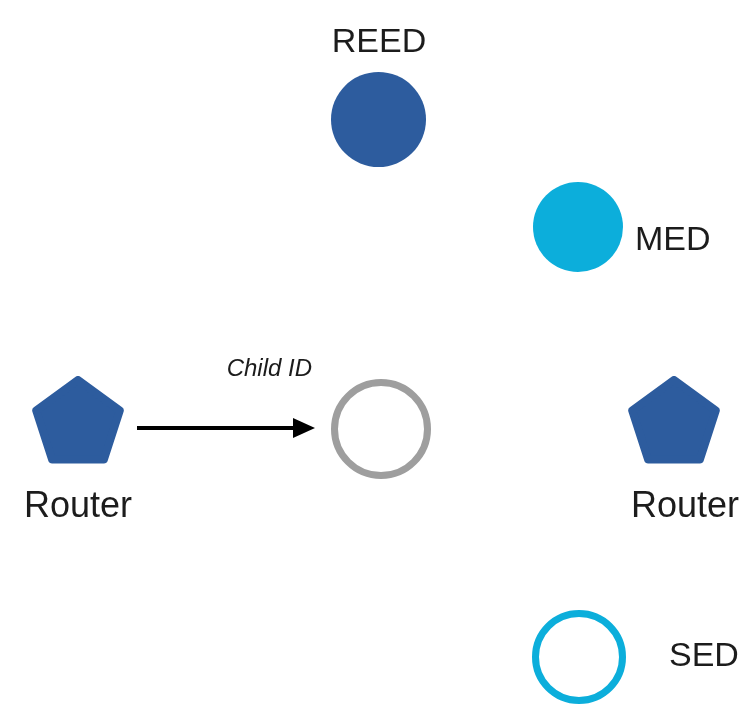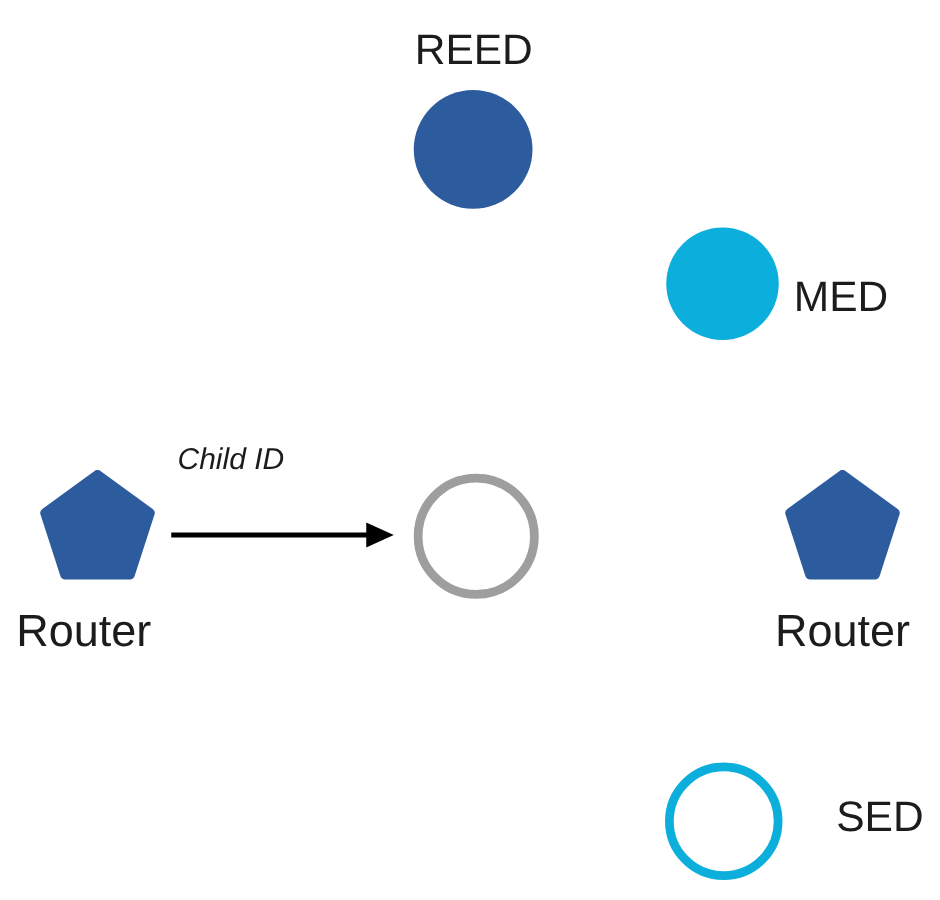--- a/index.html
+++ b/index.html
@@ -27,21 +27,21 @@
   .node-label {
     font-size: 34px;
     line-height: 1.2;
     color: var(--text);
     white-space: nowrap;
   }
   .router-label {
     font-size: 36px;
     line-height: 1.2;
     color: var(--text);
-    text-align: center;
+    text-align: right;
     white-space: nowrap;
   }
   .circle-filled-blue {
     width: 95px; height: 95px;
     border-radius: 50%;
     background: var(--blue);
   }
   .circle-filled-cyan {
     width: 90px; height: 90px;
     border-radius: 50%;
@@ -54,21 +54,21 @@
     background: #ffffff;
   }
   .circle-outline-cyan {
     width: 80px; height: 80px;
     border: 7px solid var(--cyan);
     border-radius: 50%;
     background: #ffffff;
   }
   .arrow-label {
     width: 170px;
-    text-align: left;
+    text-align: right;
     font-size: 24px;
     font-style: italic;
     line-height: 28px;
     color: var(--text);
   }
   .centered-label {
     text-align: center;
   }
 </style>
 </head>

